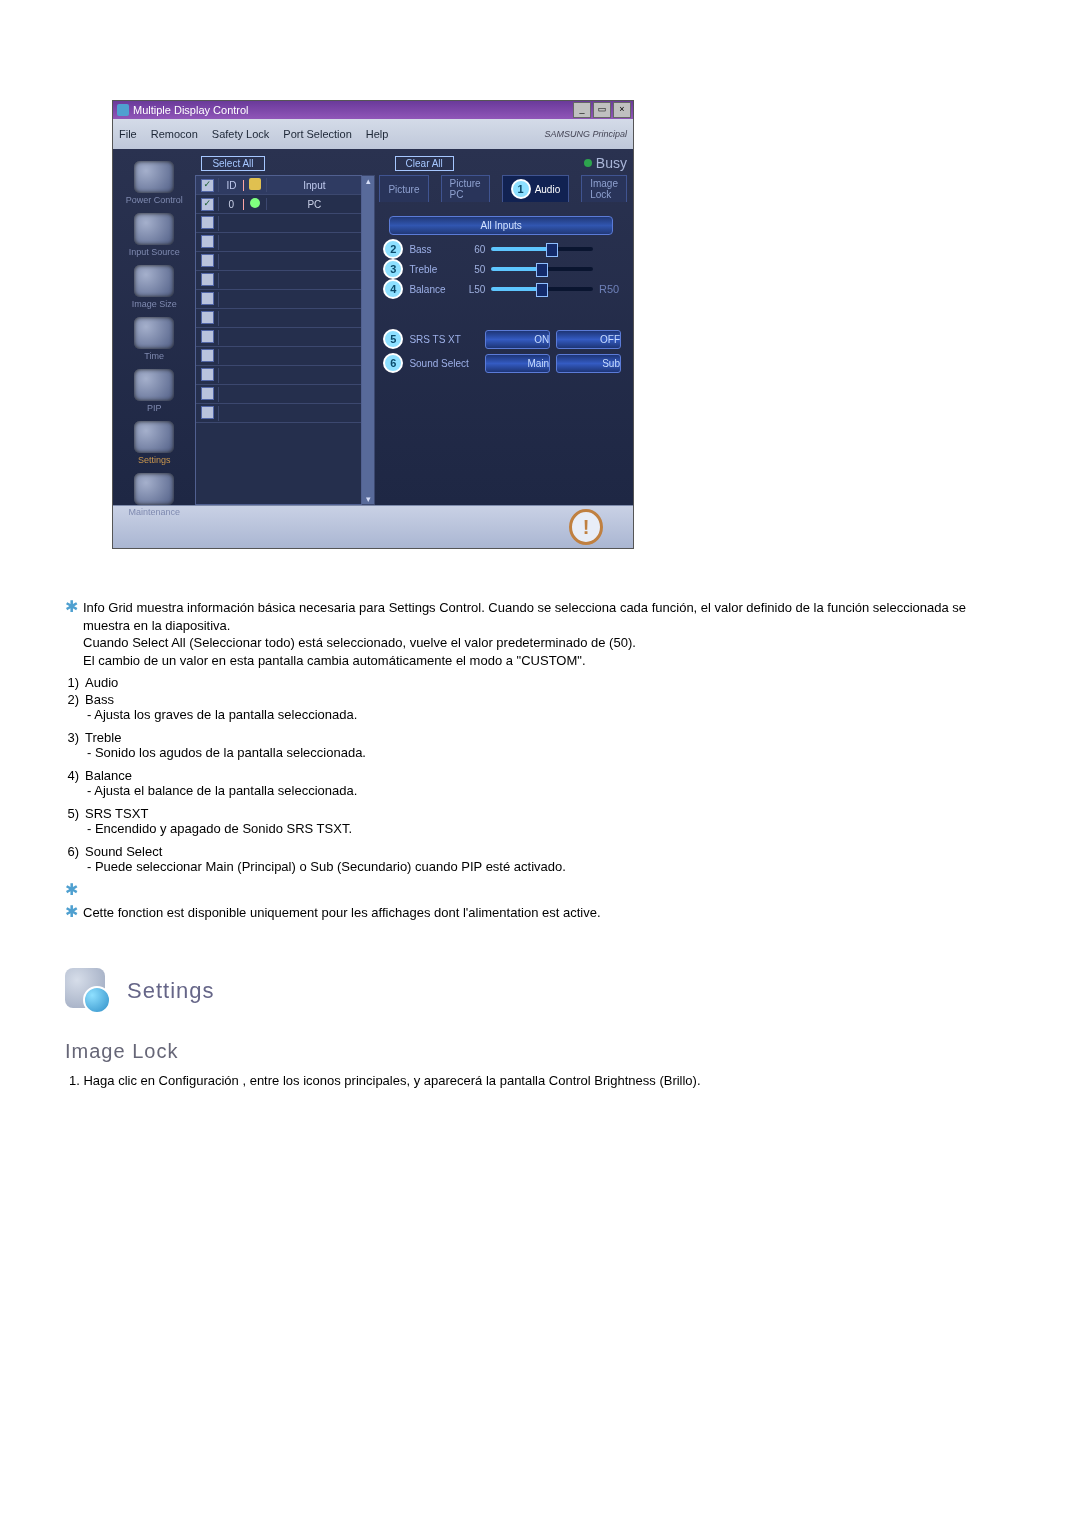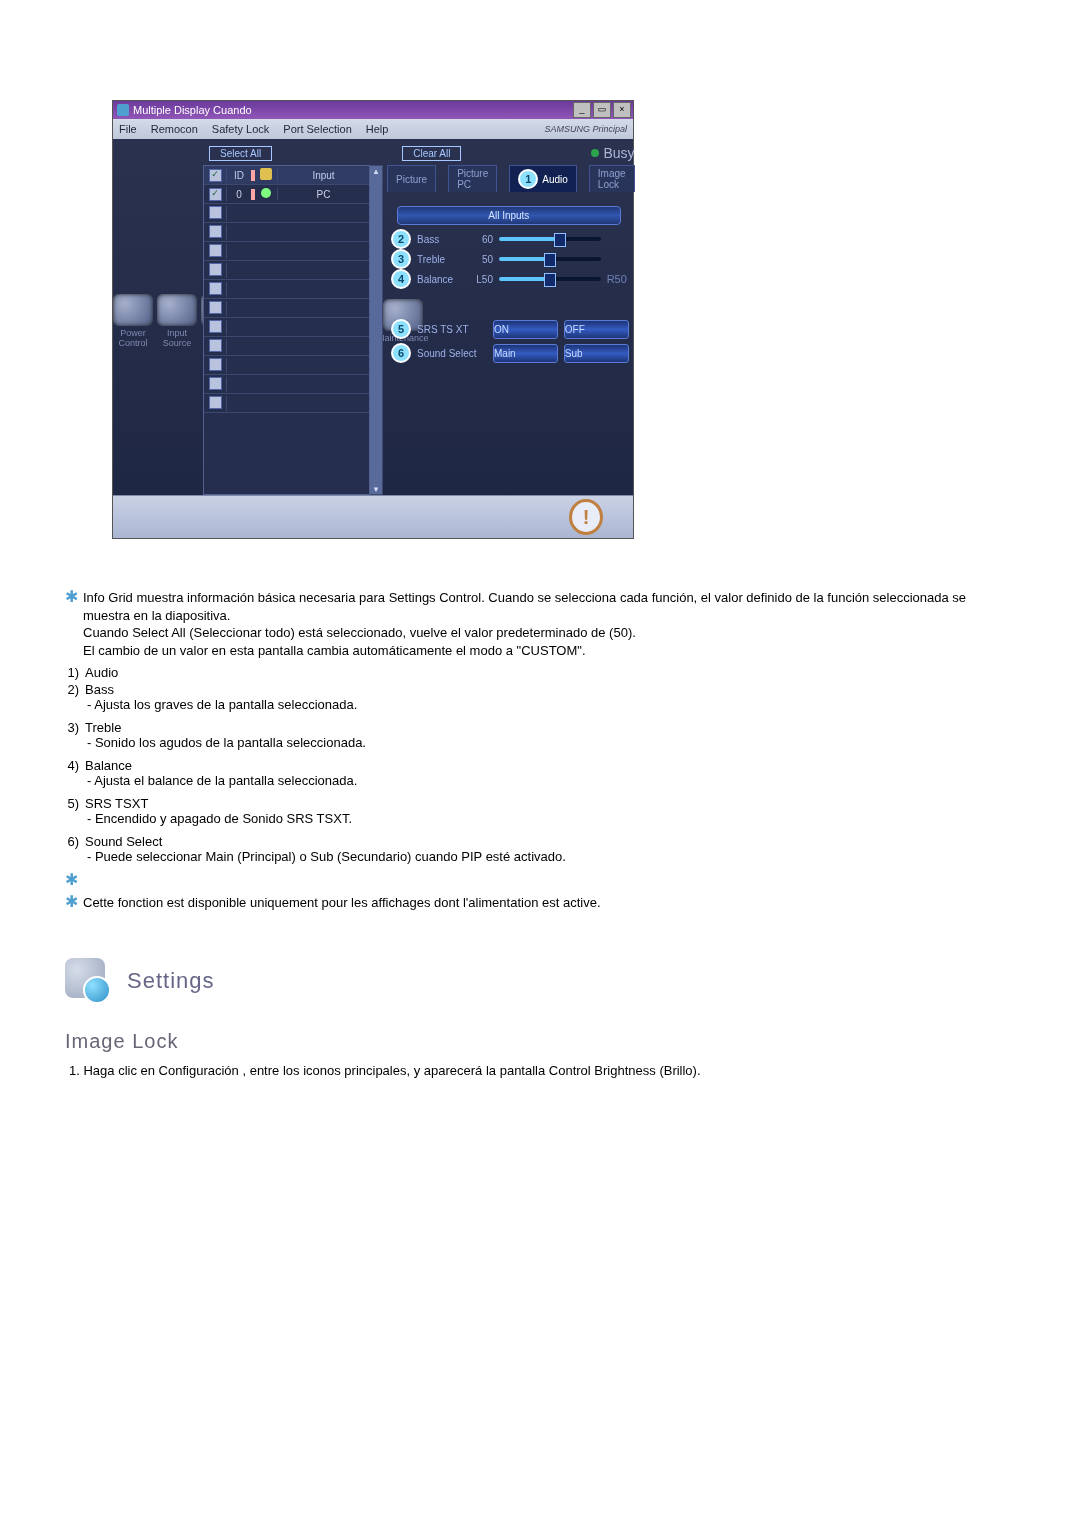--- a/index.html
+++ b/index.html
@@ -37,41 +37,41 @@
   .titlebar-left { display: flex; align-items: center; gap: 4px; }
   .titlebar-icon { width: 12px; height: 12px; background:#4fa0d0; border-radius:2px; }
   .win-btns { display:flex; gap:2px; }
   .win-btn {
     width: 16px; height: 14px;
     background: #c0c0c0; border: 1px solid #666;
     font-size: 9px; text-align: center; line-height: 12px;
     color:#000;
   }
   .menubar {
-    height: 20px;
+    height: 30px;
     background: linear-gradient(#d4dbe8,#bfc8da);
     display: flex;
     align-items: center;
     font-size: 11px;
     color: #1c2636;
     padding: 0 6px;
     justify-content: space-between;
   }
   .menubar-left { display:flex; gap:14px; }
   .menubar-right { font-size:9px; color:#445; font-style:italic; }
   .app-body {
     display: flex;
     background: linear-gradient(#2a3250,#1e2744);
     height: 356px;
   }
   .sidebar {
     width: 90px;
     padding: 12px 0 0 0;
     display: flex;
-    flex-direction: row;
+    flex-direction: column;
     align-items: center;
     gap: 4px;
   }
   .side-item {
     width: 80px;
     text-align: center;
     font-size: 9px;
     color: #7f8ab0;
     padding-bottom: 4px;
   }
@@ -120,21 +120,21 @@
   }
   .grid-head, .grid-row {
     display:flex;
     height:18px;
     align-items:center;
     font-size:10px;
     border-bottom:1px solid #3c486f;
   }
   .grid-head { background:#2f3b62; color:#c0cbef; }
   .c1 { width:22px; text-align:center; border-right:1px solid #3c486f; }
-  .c2 { width:24px; text-align:center; border-right:4px solid #fca5a5; }
+  .c2 { width:24px; text-align:center; border-right:1px solid #fca5a5; }
   .c3 { width:22px; text-align:center; border-right:1px solid #3c486f; }
   .c4 { flex:1; text-align:center; }
   .chk {
     width:11px; height:11px; background:#b9c3dd; border:1px solid #5367a8;
     display:inline-block; font-size:9px; line-height:9px; color:#1d6032; text-align:center;
   }
   .dot-i {
     width:10px; height:10px; border-radius:50%;
     background:#7fff7f; display:inline-block;
   }
@@ -227,21 +227,21 @@
     align-items:center;
     gap:6px;
     padding-left:2px;
     font-size:10px;
     color:#9db0e8;
     margin-top:4px;
   }
   .toggle-label { width:70px; }
   .state-btn {
     flex:1;
-    text-align:left;
+    text-align:right;
     background: linear-gradient(#1d3576,#345bc2,#1d3576);
     border:1px solid #5b7bd7;
     border-radius:3px;
     color:#c8dcff;
     padding:3px 0;
     font-size:10px;
   }
   .panel-inner { padding: 0 6px 6px 2px; }
   .status-bar {
     height: 42px;
@@ -333,21 +333,21 @@
 </style>
 </head>
 <body>
 
 <div class="page-wrap">
 
   <div class="app-window">
     <div class="titlebar">
       <div class="titlebar-left">
         <span class="titlebar-icon"></span>
-        <span>Multiple Display Cuando</span>
+        <span>Multiple Display Control</span>
       </div>
       <div class="win-btns">
         <div class="win-btn">_</div>
         <div class="win-btn">▭</div>
         <div class="win-btn">×</div>
       </div>
     </div>
     <div class="menubar">
       <div class="menubar-left">
         <span>File</span>

